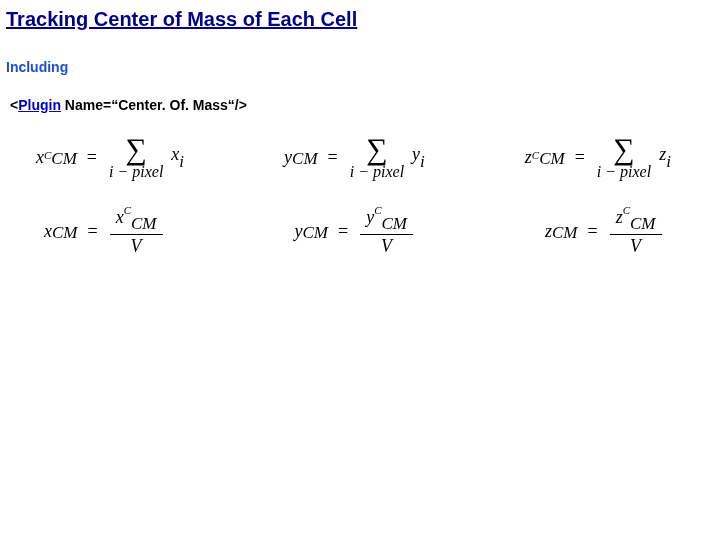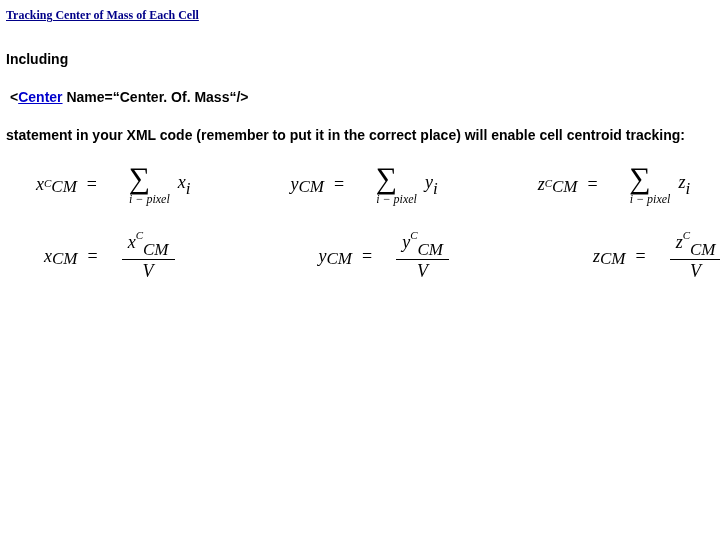--- a/index.html
+++ b/index.html
@@ -12,31 +12,30 @@
     color: #000;
   }
   .slide {
     box-sizing: border-box;
     width: 720px;
     height: 540px;
     padding: 6px 10px 10px 6px;
     position: relative;
   }
   .title {
-    font-size: 12px;
+    font-size: 20px;
     font-weight: bold;
     color: #000088;
     text-decoration: underline;
     margin: 2px 0 28px 0;
-    font-family: Liberation Serif, serif;
   }
   .para {
     font-size: 14px;
     font-weight: bold;
-    color: #000000;
+    color: #1d4ed8;
     margin: 0 0 20px 0;
     line-height: 1.25;
   }
   .code-line {
     font-size: 14px;
     font-weight: bold;
     margin: 0 0 22px 0;
     padding-left: 4px;
   }
   .plugin-tok {
@@ -64,46 +63,45 @@
   .sub { font-size: 17px; vertical-align: sub; position: relative; bottom: -2px; }
   .equals { font-style: normal; margin: 0 4px; }
   .sigma-block {
     display: inline-flex;
     flex-direction: column;
     align-items: center;
     line-height: 1;
     margin: 0 2px;
   }
   .sigma { font-size: 30px; font-style: normal; line-height: 0.9; }
-  .slimit { font-size: 12px; font-style: italic; margin-top: 2px; margin-left: 20px; }
+  .slimit { font-size: 16px; font-style: italic; margin-top: 2px; }
   .frac {
     display: inline-flex;
     flex-direction: column;
     align-items: center;
     line-height: 1.1;
-    margin: 0 14px;
+    margin: 0 2px;
   }
   .frac .num, .frac .den { padding: 0 6px; }
   .frac .bar { width: 100%; border-top: 1px solid #000; margin: 2px 0; }
   .eq-row2 { gap: 130px; margin-left: 38px; }
 </style>
 </head>
 <body>
 
 <div class="slide">
 
   <div class="title">Tracking Center of Mass of Each Cell</div>
 
   <p class="para">Including</p>
 
   <p class="code-line">
-    <span>&lt;</span><span class="plugin-tok">Center</span><span> Name=“Center. Of. Mass“/&gt;</span>
+    <span>&lt;</span><span class="plugin-tok">Plugin</span><span> Name=“Center. Of. Mass“/&gt;</span>
   </p>
 
-  <p class="para">statement in your XML code (remember to put it in the correct place) will enable cell centroid tracking:</p>
 
   <div class="eq-row">
 
     <div class="eq">
       <span class="lhs">
         <span class="var">x</span>
           <span class="sup">C</span>
           <span class="sub">CM</span>
       </span>
       <span class="equals">=</span>

